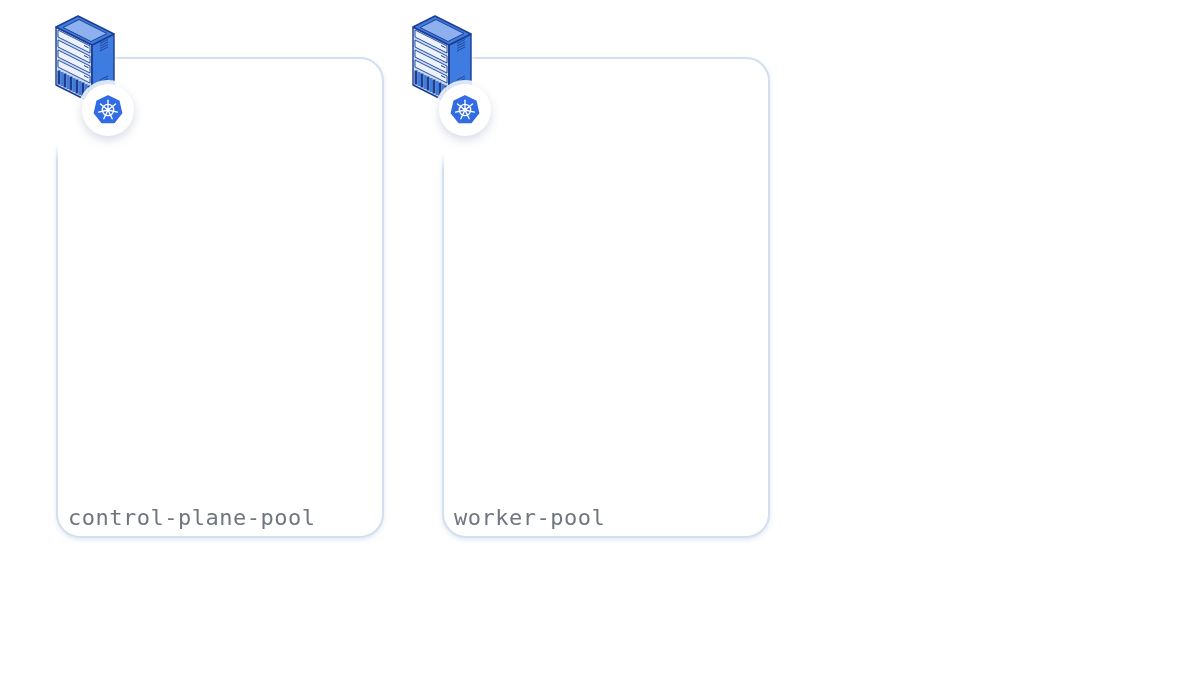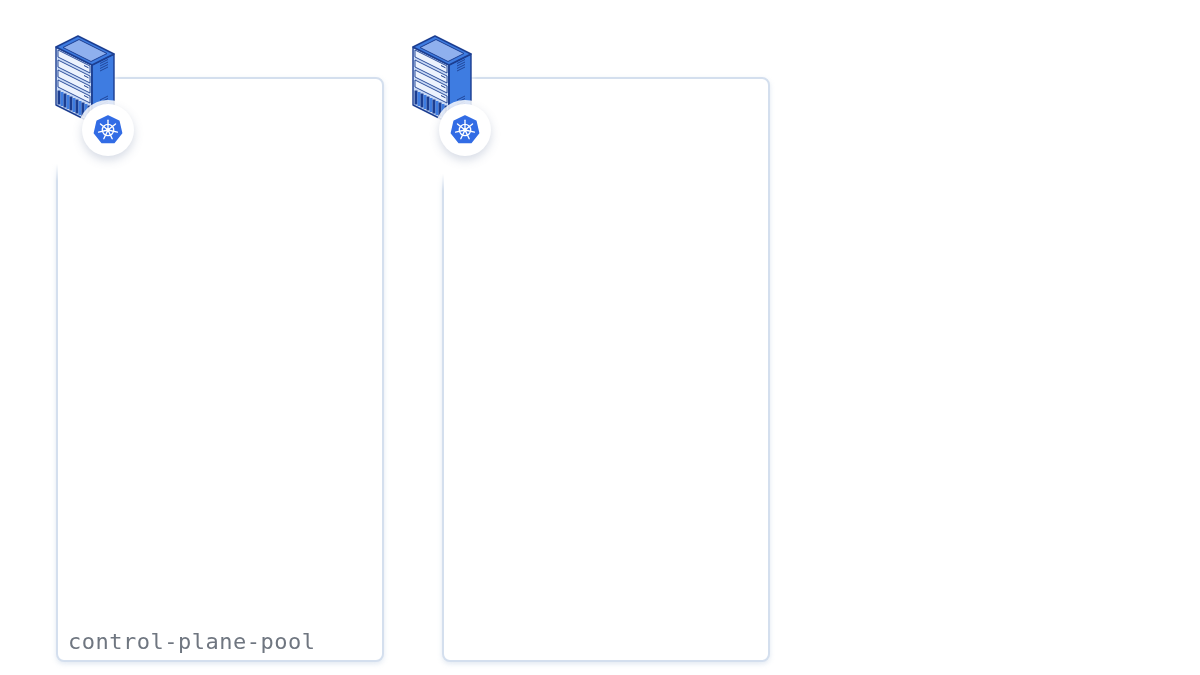--- a/index.html
+++ b/index.html
@@ -14,27 +14,26 @@
   .canvas {
     position: relative;
     width: 1200px;
     height: 675px;
     background: #ffffff;
   }
   .pool {
     position: absolute;
     top: 57px;
     width: 328px;
-    height: 585px;
+    height: 481px;
     border: 2px solid #d4dfee;
-    border-radius: 8px;
+    border-radius: 24px;
     background: #ffffff;
     box-shadow: 0 2px 5px rgba(150, 175, 210, 0.28);
     box-sizing: border-box;
-    margin-top: 20px;
   }
   .pool-label {
     position: absolute;
     left: 10px;
     bottom: 6px;
     font-size: 22px;
     letter-spacing: 0.5px;
     color: #6f7680;
     white-space: nowrap;
   }
@@ -214,15 +213,16 @@
             <path d="M13,13 L16.9,21.1"></path>
             <path d="M13,13 L9.1,21.1"></path>
             <path d="M13,13 L4.22,15"></path>
             <path d="M13,13 L5.97,7.38"></path>
           </g>
           <circle cx="13" cy="13" r="1.8" fill="#ffffff"></circle>
         </svg>
       </div>
     </div>
 
+    <span class="pool-label">worker-pool</span>
   </section>
 
 </div>
 
 </body></html>

